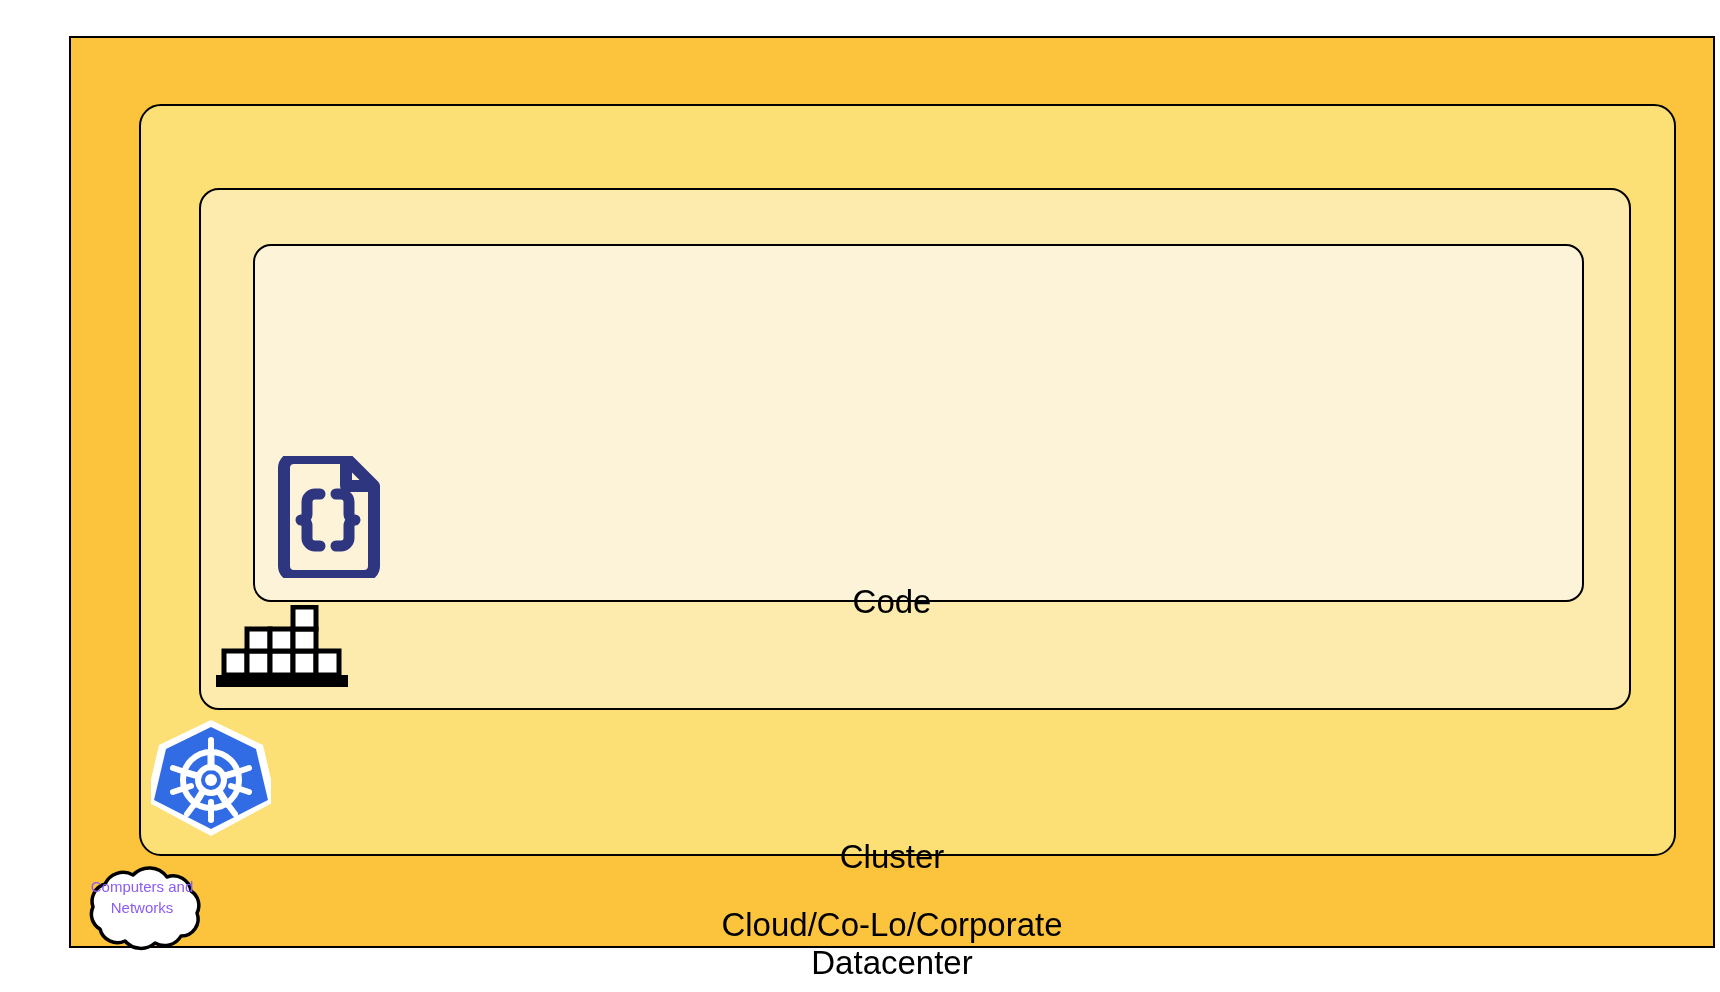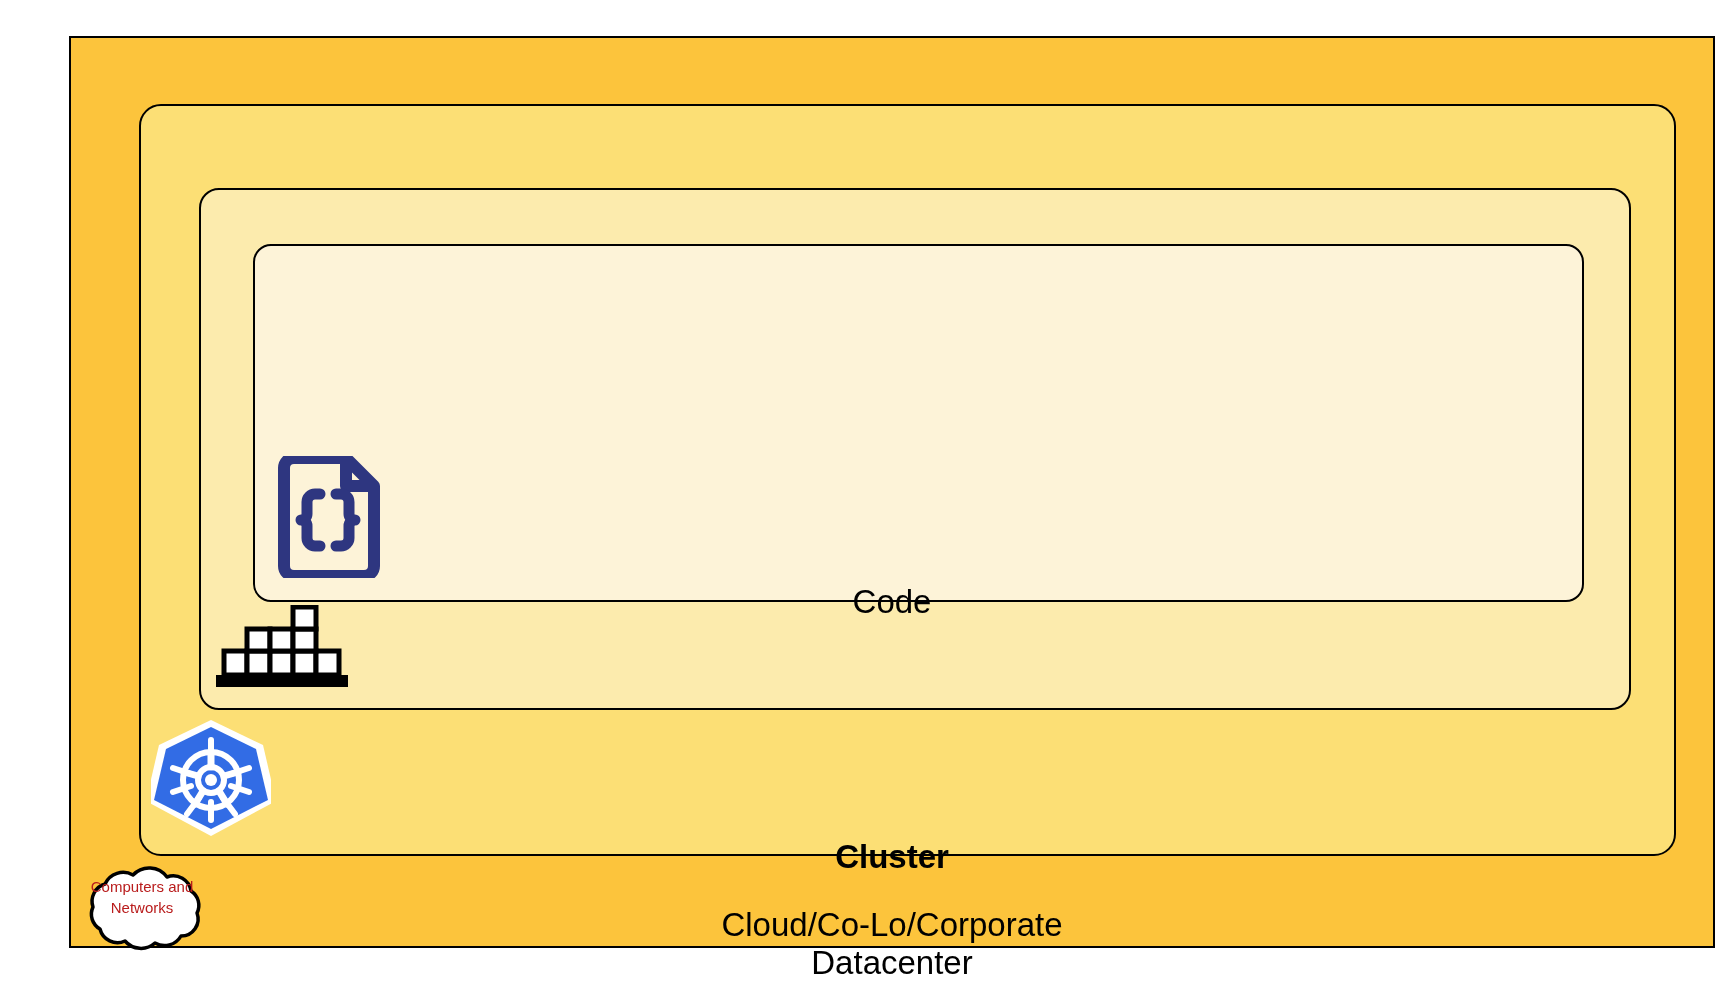--- a/index.html
+++ b/index.html
@@ -81,21 +81,21 @@
     position: absolute;
     color: #000000;
     font-size: 33px;
     line-height: 38px;
     text-align: center;
     white-space: pre-line;
     font-family: "Liberation Sans", sans-serif;
   }
   .caption-code      { left: 0;   right: 0; top: 545px; }
   .caption-container { left: 0;   right: 0; top: 645px; }
-  .caption-cluster   { left: 0;   right: 0; top: 800px; font-weight: bold; }
+  .caption-cluster   { left: 0;   right: 0; top: 800px; }
   .caption-datacenter{ left: 0;   right: 0; top: 868px; }
 
   .caption-inner {
     display: inline-block;
     width: 1646px;
     margin-left: 38px;
     text-align: center;
   }
 
   
@@ -132,21 +132,21 @@
     top: 858px;
     width: 150px;
     height: 98px;
   }
   .cloud-label {
     position: absolute;
     left: 36px;
     top: 876px;
     width: 150px;
     text-align: center;
-    color: #b91c1c;
+    color: #8b5cf6;
     font-size: 15px;
     line-height: 21px;
     white-space: pre-line;
     pointer-events: none;
     font-family: "Liberation Sans", sans-serif;
   }
 </style>
 </head>
 <body>
 

